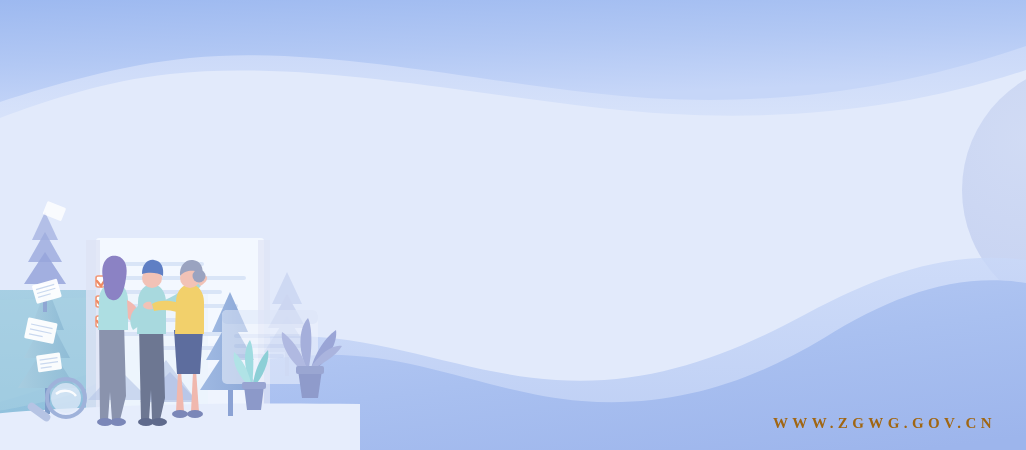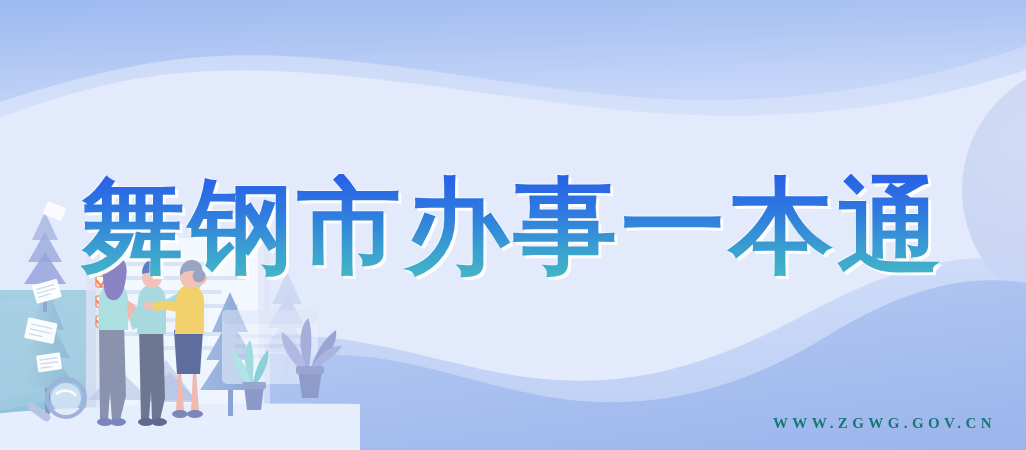--- a/index.html
+++ b/index.html
@@ -48,21 +48,21 @@
   }
   #site-url {
     position:absolute;
     right:30px;
     top:415px;
     z-index:30;
     font-family:"Liberation Serif", serif;
     font-size:15px;
     font-weight:bold;
     letter-spacing:4.4px;
-    color:#0f766e;
+    color:#a16207;
     opacity:0.95;
     white-space:nowrap;
   }
 </style>
 </head>
 <body>
 
 <div id="banner">
 
   <svg id="bg-svg" viewBox="0 0 1026 450" preserveAspectRatio="none">
@@ -278,19 +278,16 @@
         <path d="M308,374 C290,364 280,344 282,332 C294,340 305,358 308,374 Z" fill="#b0b9e1"></path>
         <path d="M310,374 C328,362 338,342 336,330 C324,338 312,358 310,374 Z" fill="#9aa5d6"></path>
         <path d="M309,370 C320,352 334,344 342,346 C336,356 320,366 309,370 Z" fill="#aab4de"></path>
         <path d="M298,370 L322,370 L318,398 L302,398 Z" fill="#8f9bcb"></path>
         <rect x="296" y="366" width="28" height="8" rx="2" fill="#9aa6d2"></rect>
       </g>
 
     </g>
   </svg>
 
-  <div id="title-wrap">
-    <h1 id="banner-title">舞钢市办事一本通</h1>
-  </div>
 
   <div id="site-url">WWW.ZGWG.GOV.CN</div>
 
 </div>
 
 </body></html>

